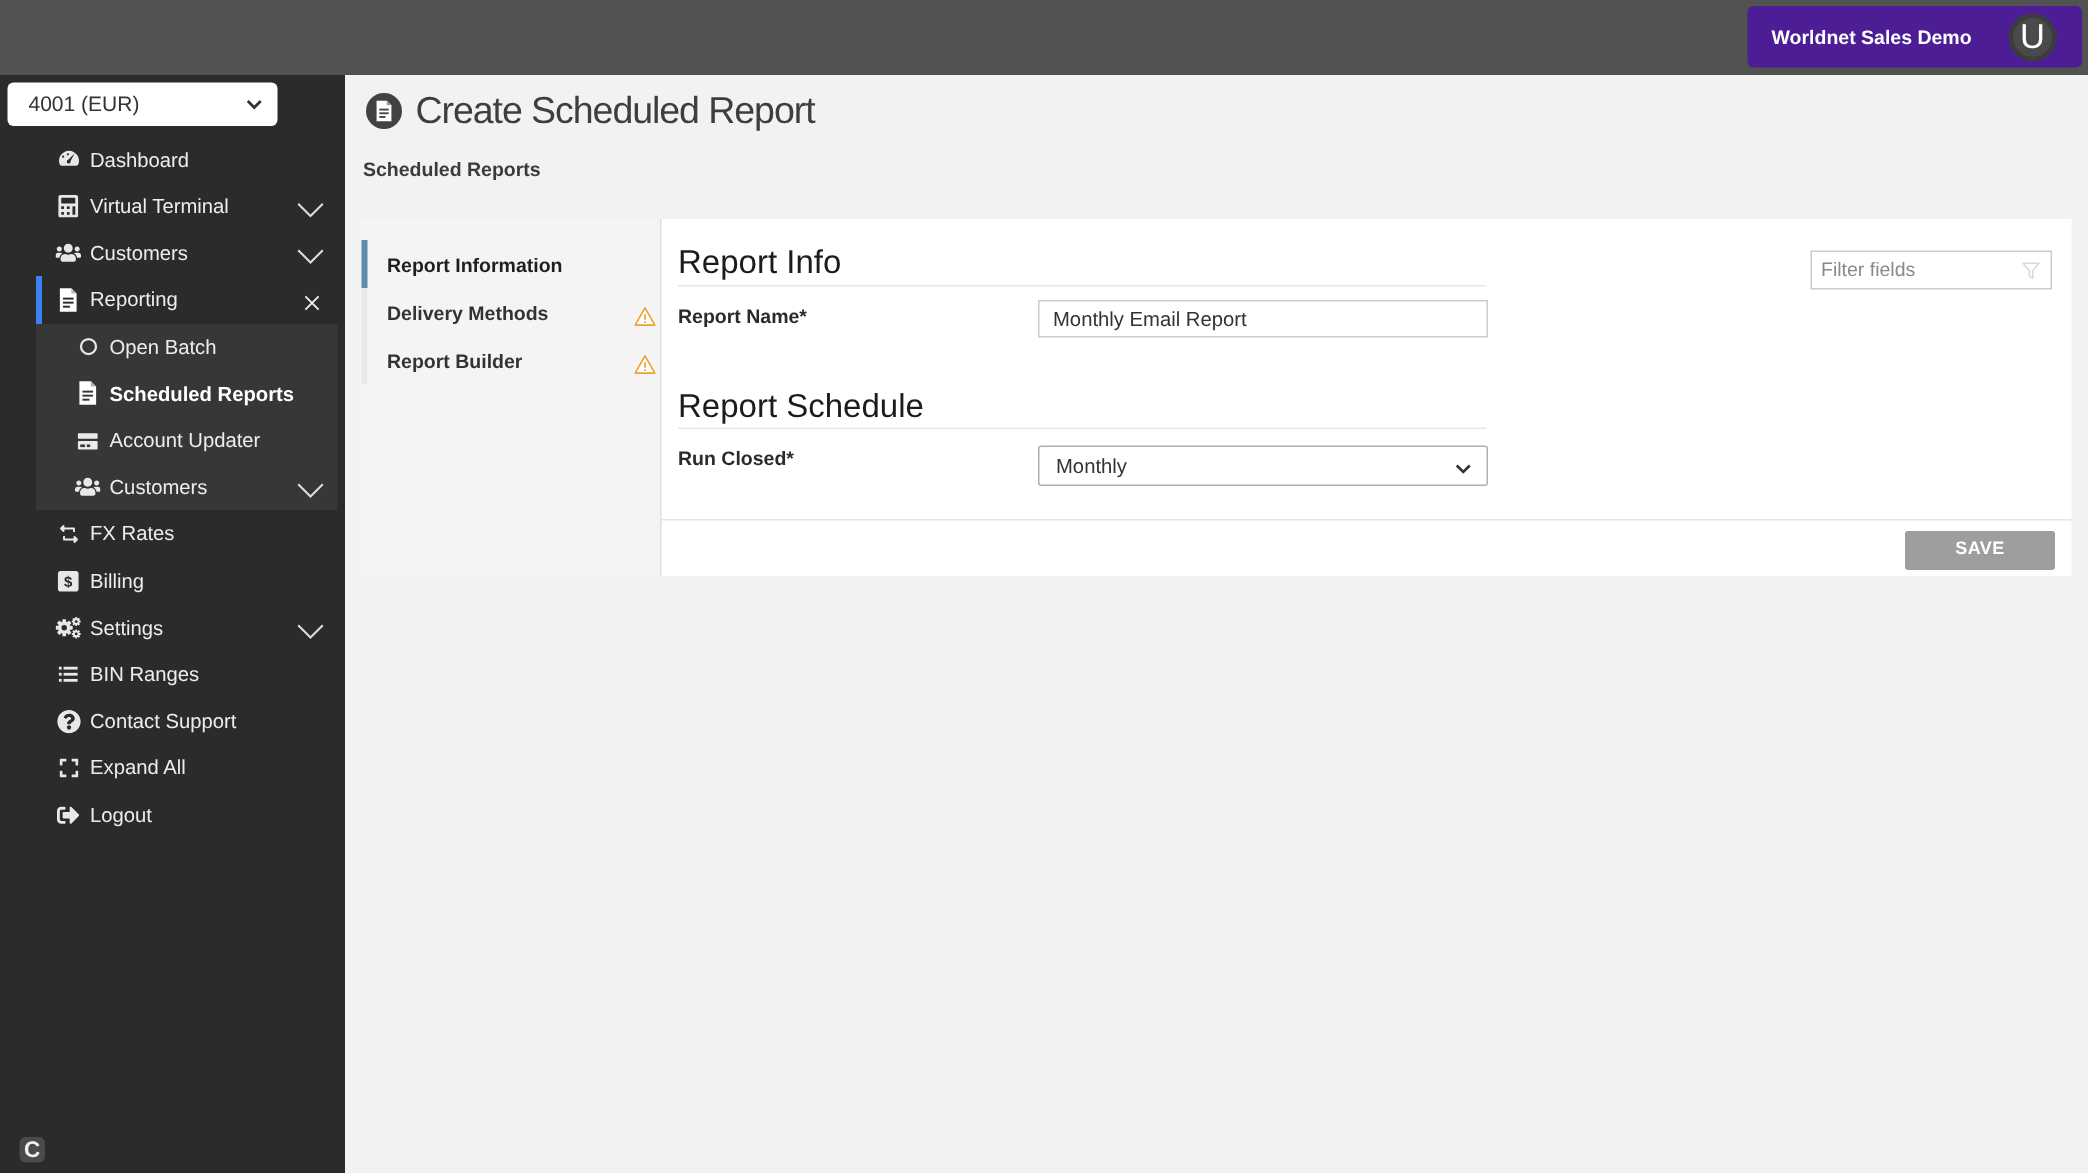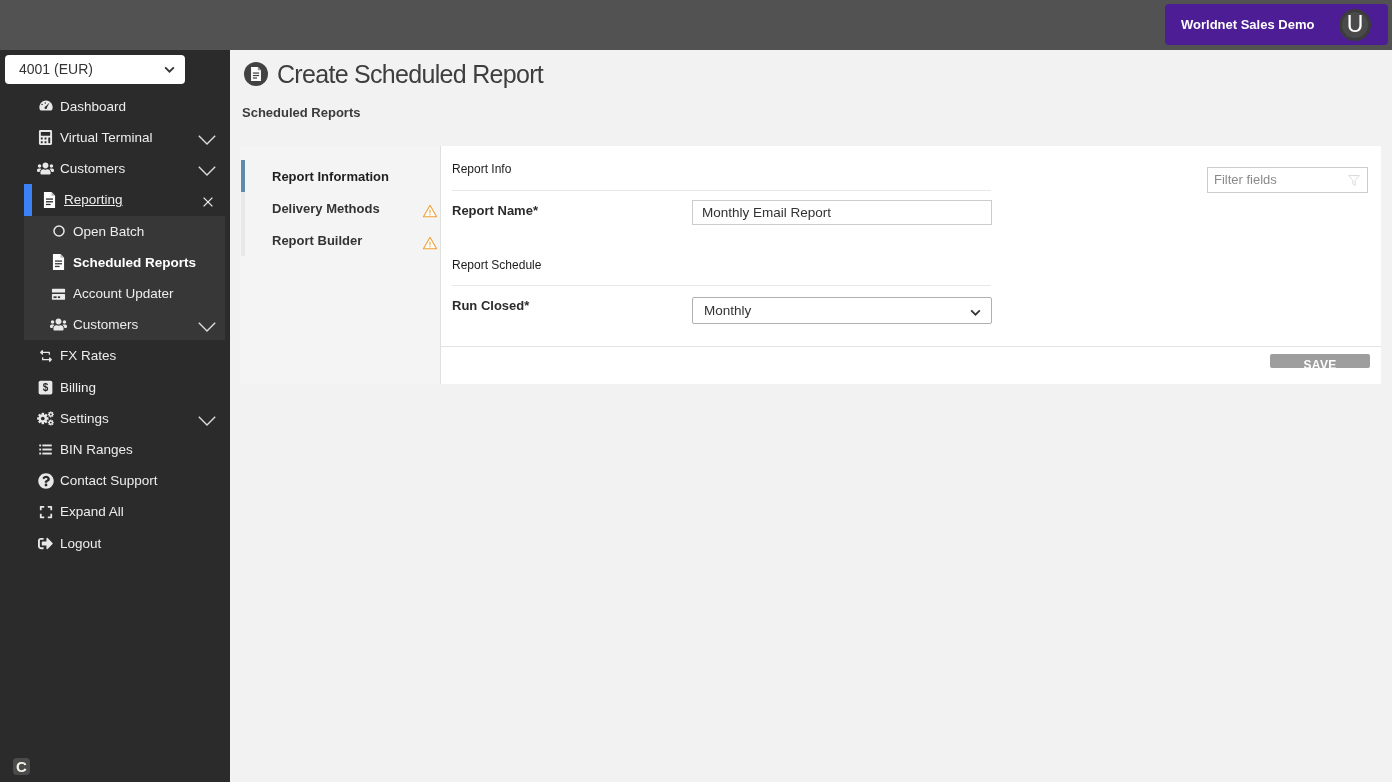--- a/index.html
+++ b/index.html
@@ -13,51 +13,51 @@
 #avatar { position:absolute; left:174px; top:4.5px; width:32px; height:32px; border-radius:50%; background:#4a4a4a; border:3.5px solid #3c3c3c; color:#fff; font-size:23px; font-weight:400; text-align:center; line-height:24px; }
 
 
 #sidebar { position:absolute; left:0; top:50px; width:230px; height:732px; background:#2b2b2b; }
 #acct { position:absolute; left:5px; top:5px; width:180px; height:29px; background:#fff; border-radius:4px; font-size:14px; color:#333; line-height:29px; padding-left:14px; }
 #acct svg { position:absolute; right:9px; top:8px; }
 #menu { position:absolute; left:0; top:40.8px; width:201px;margin-left:24px; }
 .it { position:relative; height:31.2px; display:flex; align-items:center; padding-left:13px; color:#ededed; font-size:13.5px; }
 .it .ic { width:17px; height:17px; margin-right:6px; display:flex; align-items:center; justify-content:center; flex:none; }
 .it .chev { position:absolute; right:11px; top:9px; }
-.it.parent { border-left:8px solid #3b82f6; padding-left:9px;text-decoration:underline; }
+.it.parent { border-left:4px solid #3b82f6; padding-left:9px; }
 #submenu { background:#373737; }
 #submenu .it { padding-left:26px;align-items:center; }
 .it.active { font-weight:bold; color:#fff; }
 #clogo { position:absolute; left:13px; top:708px; width:17px; height:17px; background:#4b4b4b; border-radius:4px; color:#f5f3e7; font-weight:bold; font-size:15px; text-align:center; line-height:17px; }
 
 
 #hicon { position:absolute; left:244px; top:62px; width:24px; height:24px; border-radius:50%; background:#424242; display:flex; align-items:center; justify-content:center; }
 h1 { position:absolute; left:277px; top:60px; font-size:25px; letter-spacing:-0.7px; font-weight:400; color:#3e3e3e; }
 #crumb { position:absolute; left:242px; top:105px; font-size:13px; font-weight:bold; color:#3b3b3b; }
 
 
 #card { position:absolute; left:240px; top:146px; width:1141px; height:238px; background:#fff; }
 #subnav { position:absolute; left:0; top:0; width:201px; height:238px; background:#f4f4f4; border-right:1px solid #e0e0e0; }
-#subnav .sit { position:relative; height:32px; display:flex; align-items:center; border-left:4px solid #e8e8e8; padding-left:27px; font-size:13px; font-weight:bold; color:#333; }
+#subnav .sit { position:relative; height:32px; display:flex; align-items:center; border-left:4px solid #e8e8e8; padding-left:13px; font-size:13px; font-weight:bold; color:#333; }
 #subnav .sit.active { border-left-color:#5e8cae; color:#1f1f1f; }
 #subnav .warn { position:absolute; left:176px; top:12px; }
 #snlist { position:absolute; top:14px; left:1px; width:200px; }
 
 #filter { position:absolute; left:967px; top:21px; width:161px; height:26px; border:1px solid #ccc; background:#fff; }
 #filter .ph { position:absolute; left:6px; top:0; line-height:24px; font-size:13px; color:#8a8a8a; }
 #filter svg { position:absolute; right:5px; top:4px; }
 
-.h2 { position:absolute; left:212px; font-size:12px; font-weight:500; color:#1c1c1c; }
+.h2 { position:absolute; left:212px; font-size:22px; font-weight:500; color:#1c1c1c; }
 .hr { position:absolute; left:212px; width:539px; height:1px; background:#e8e8e8; }
 .lbl { position:absolute; left:212px; font-size:13px; font-weight:bold; color:#2b2b2b; }
 #inp1 { position:absolute; left:452px; top:54px; width:300px; height:25px; border:1px solid #ccc; background:#fff; font-size:13.5px; color:#333; line-height:23px; padding-left:9px; }
 #sel1 { position:absolute; left:452px; top:151px; width:300px; height:27px; border:1px solid #b0b0b0; background:#fff; font-size:13.5px; color:#333; line-height:25px; padding-left:11px; border-radius:2px; }
 #sel1 svg { position:absolute; right:9px; top:8px; }
 #fhr { position:absolute; left:201px; top:200px; width:940px; height:1px; background:#e4e4e4; }
-#save { position:absolute; left:1030px; top:208px; width:100px; height:14px; background:#9e9e9e; color:#fff; font-size:12px; font-weight:bold; text-align:center; line-height:23px; letter-spacing:0.3px; border-radius:2px; }
+#save { position:absolute; left:1030px; top:208px; width:100px; height:26px; background:#9e9e9e; color:#fff; font-size:12px; font-weight:bold; text-align:center; line-height:23px; letter-spacing:0.3px; border-radius:2px; }
 </style>
 </head>
 <body>
 
 <div id="topbar">
   <div id="userbox">
     <span class="uname">Worldnet Sales Demo</span>
     <div id="avatar">U</div>
   </div>
 </div>

